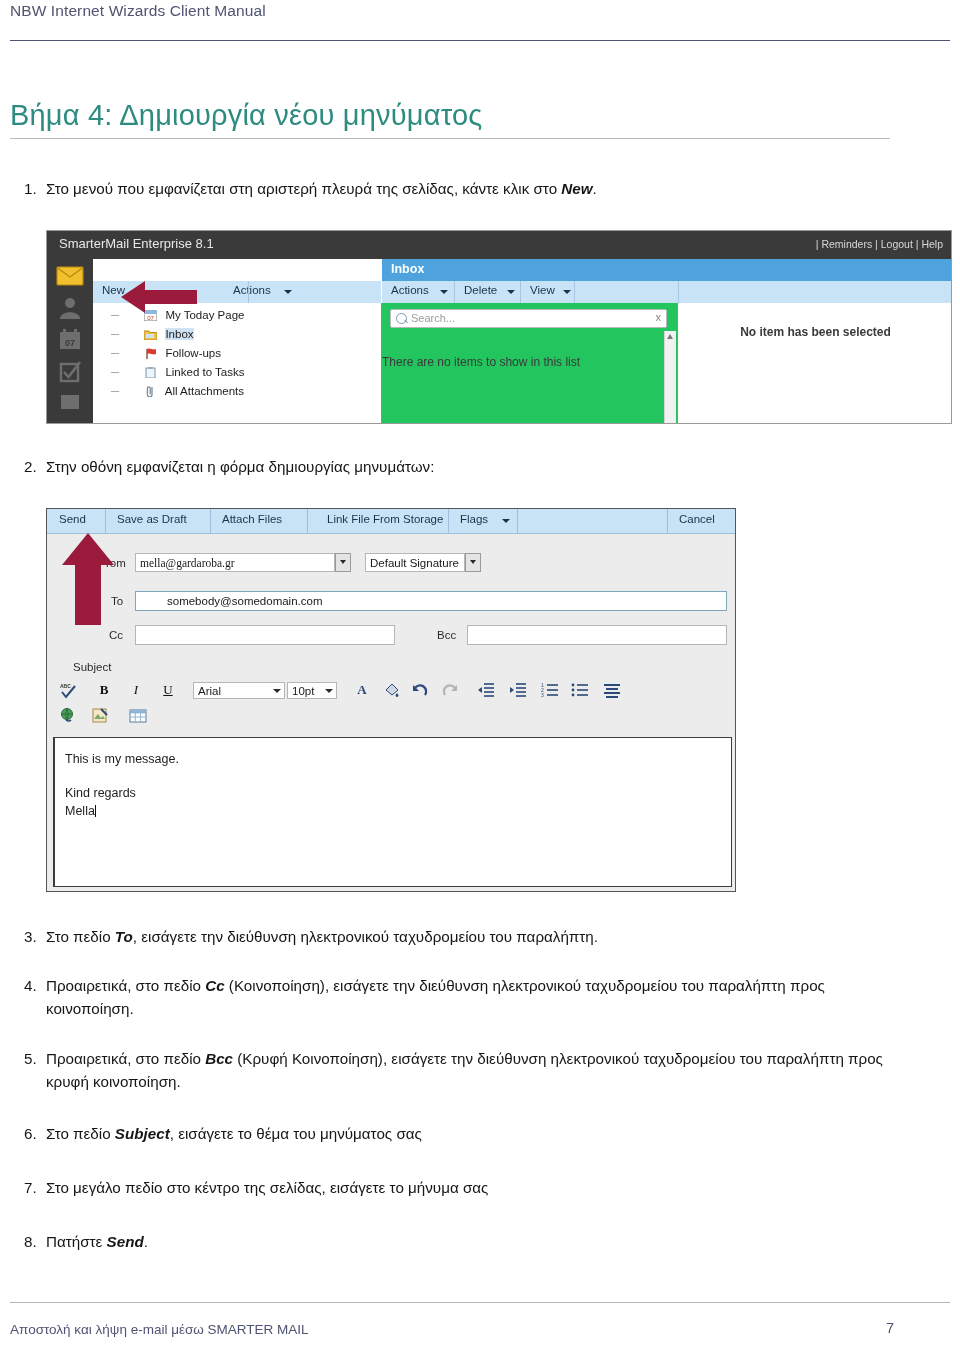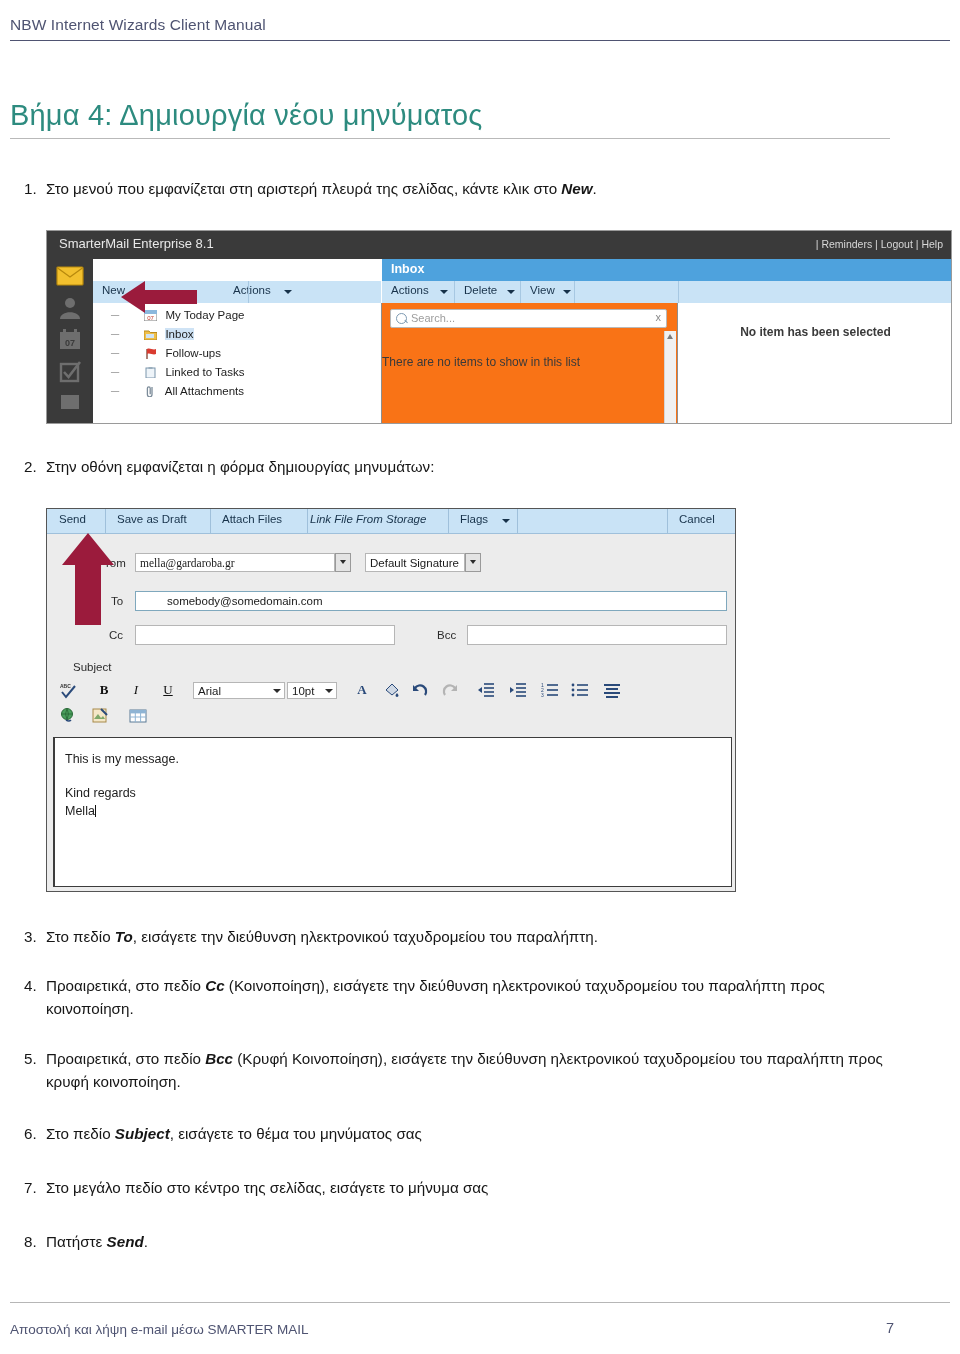--- a/index.html
+++ b/index.html
@@ -18,21 +18,21 @@
 
   
   .doc-header {
     position: absolute;
     left: 0; top: 0;
     width: 960px;
     height: 48px;
   }
   .doc-header .htext {
     position: absolute;
-    left: 10px; top: 16px;
+    left: 10px; top: 2px;
     font-size: 15.5px;
     color: #4f5472;
     letter-spacing: .1px;
   }
   .doc-header .hrule {
     position: absolute;
     left: 10px; top: 40px;
     width: 940px; height: 1px;
     background: #4f5472;
   }
@@ -142,21 +142,21 @@
   }
   .tree-item .tw { display:inline-block; width: 30px; color:#9a9a9a; }
   .tree-ico {
     display: inline-block; width: 13px; height: 11px;
     vertical-align: -2px; margin-right: 5px;
   }
   .tree-item.sel .lbl { background: #cfe3f5; }
   #shot1 .listarea {
     position: absolute; left: 335px; top: 72px;
     width: 295px; height: 122px;
-    background: #f97316;
+    background: #22c55e;
     border-right: 1px solid #8e8e8e;
   }
   #shot1 .searchbox {
     position: absolute; left: 8px; top: 6px;
     width: 275px; height: 17px;
     border: 1px solid #b9b9b9; border-radius: 2px;
     background: #fff;
   }
   #shot1 .searchbox .mag {
     position: absolute; left: 5px; top: 3px;
@@ -463,21 +463,21 @@
 
 <div class="shot" id="shot2">
 
   <div class="ctoolbar">
     <div class="cbtn" style="left:12px;">Send</div>
     <div class="csep" style="left:58px;"></div>
     <div class="cbtn" style="left:70px;">Save as Draft</div>
     <div class="csep" style="left:163px;"></div>
     <div class="cbtn" style="left:175px;">Attach Files</div>
     <div class="csep" style="left:260px;"></div>
-    <div class="cbtn" style="left:263px;font-style:italic;">Link File From Storage</div>
+    <div class="cbtn" style="left:280px;">Link File From Storage</div>
     <div class="csep" style="left:401px;"></div>
     <div class="cbtn" style="left:413px;">Flags</div>
     <div style="position:absolute; left:455px; top:10px; width:0;height:0;border-left:4px solid transparent;border-right:4px solid transparent;border-top:4.5px solid #17324a;"></div>
     <div class="csep" style="left:470px;"></div>
     <div class="csep" style="left:620px;"></div>
     <div class="cbtn" style="left:632px;">Cancel</div>
   </div>
 
   <div class="fml" style="left:52px; top:48px;">From</div>
   <div class="fin" style="left:88px; top:44px; width:200px; height:19px;font-family:Liberation Serif, serif;">mella@gardaroba.gr</div>

